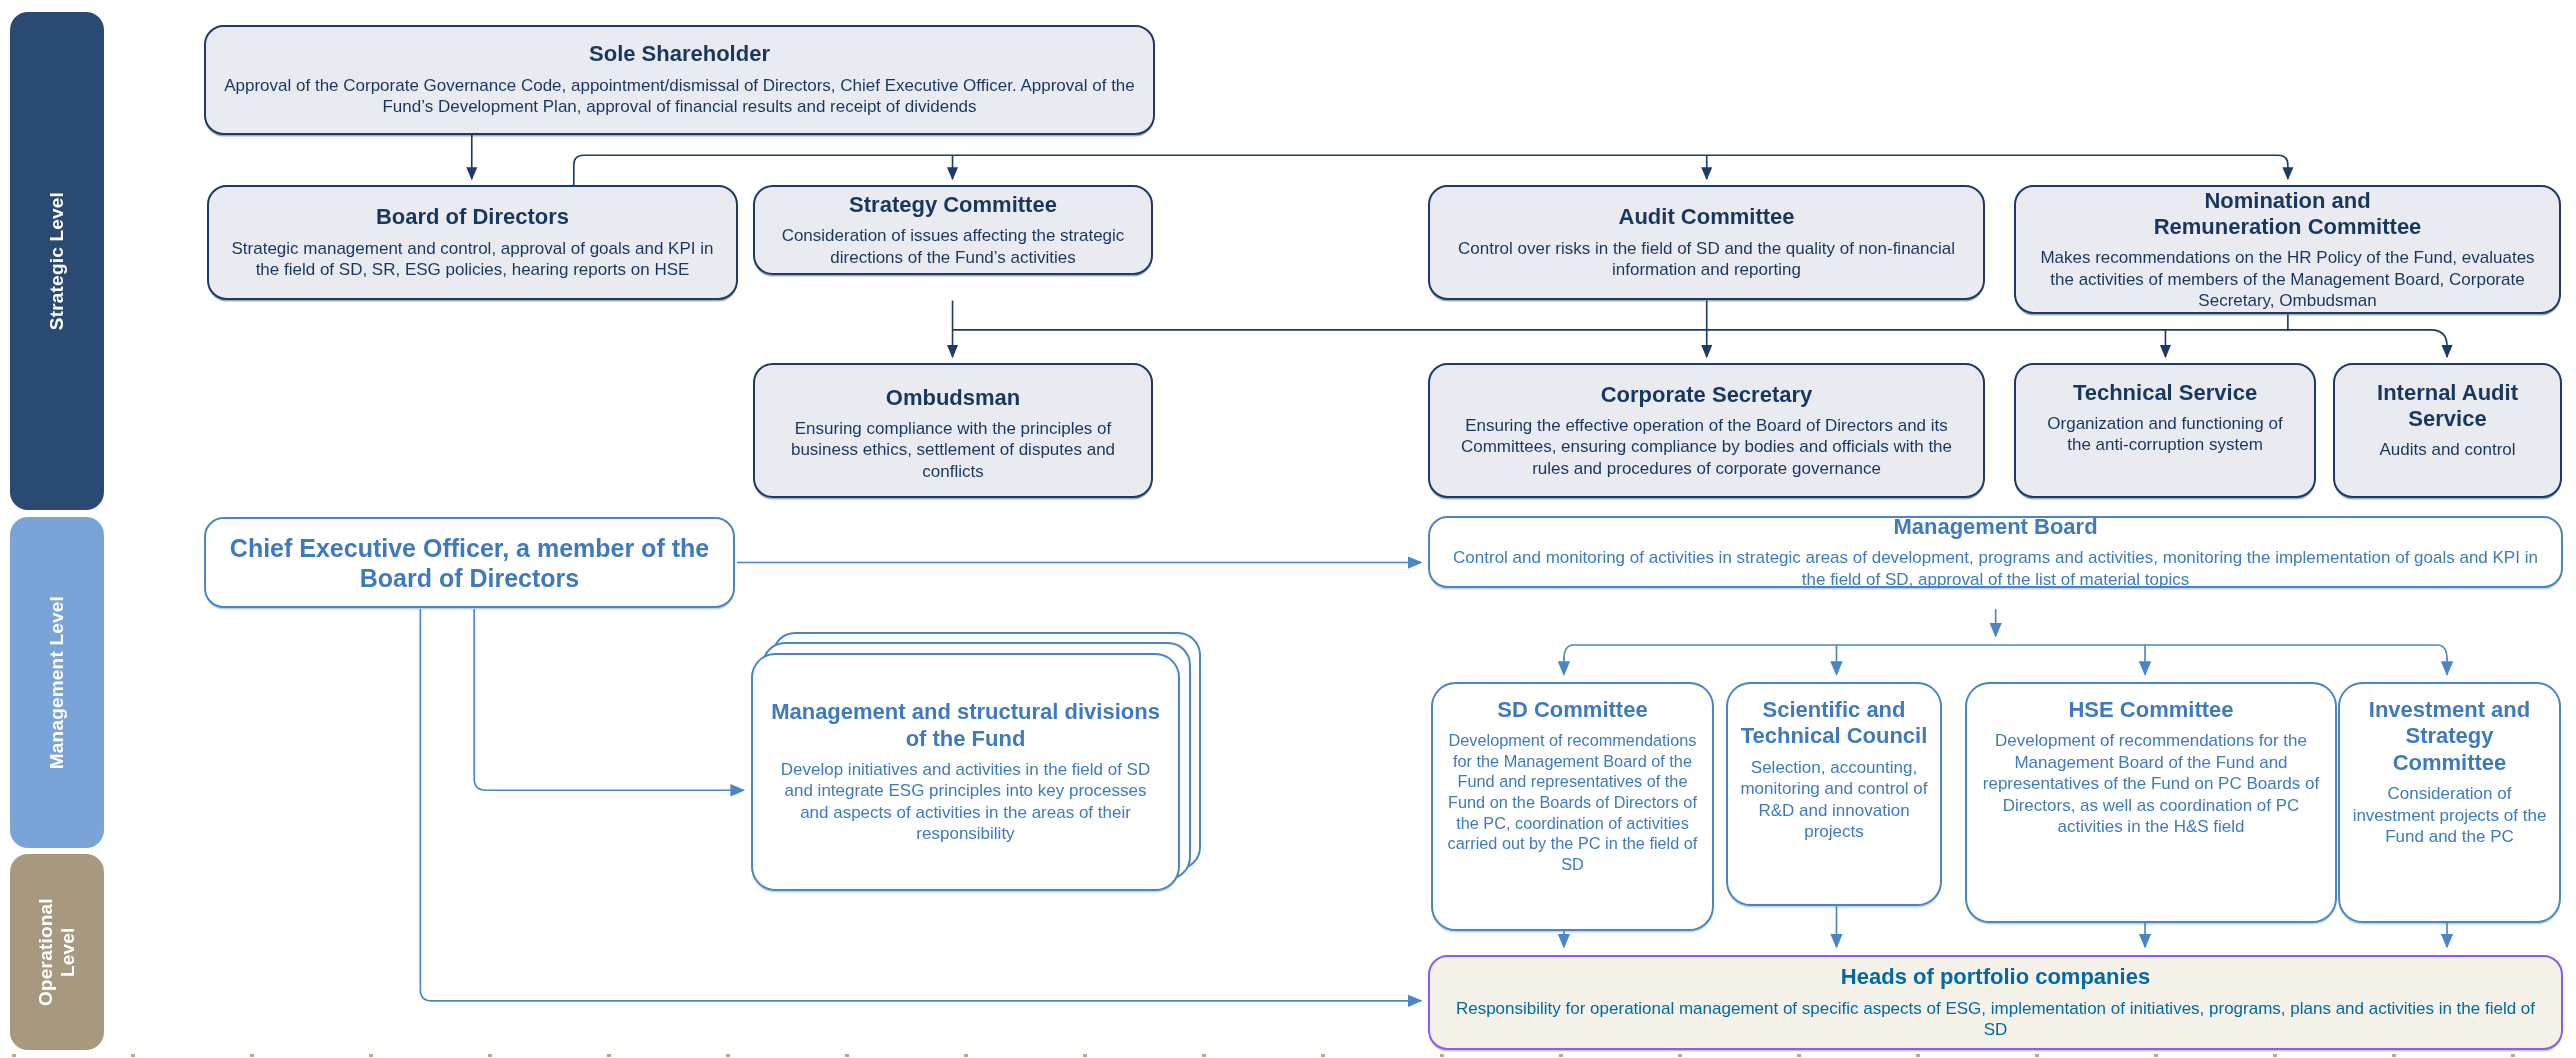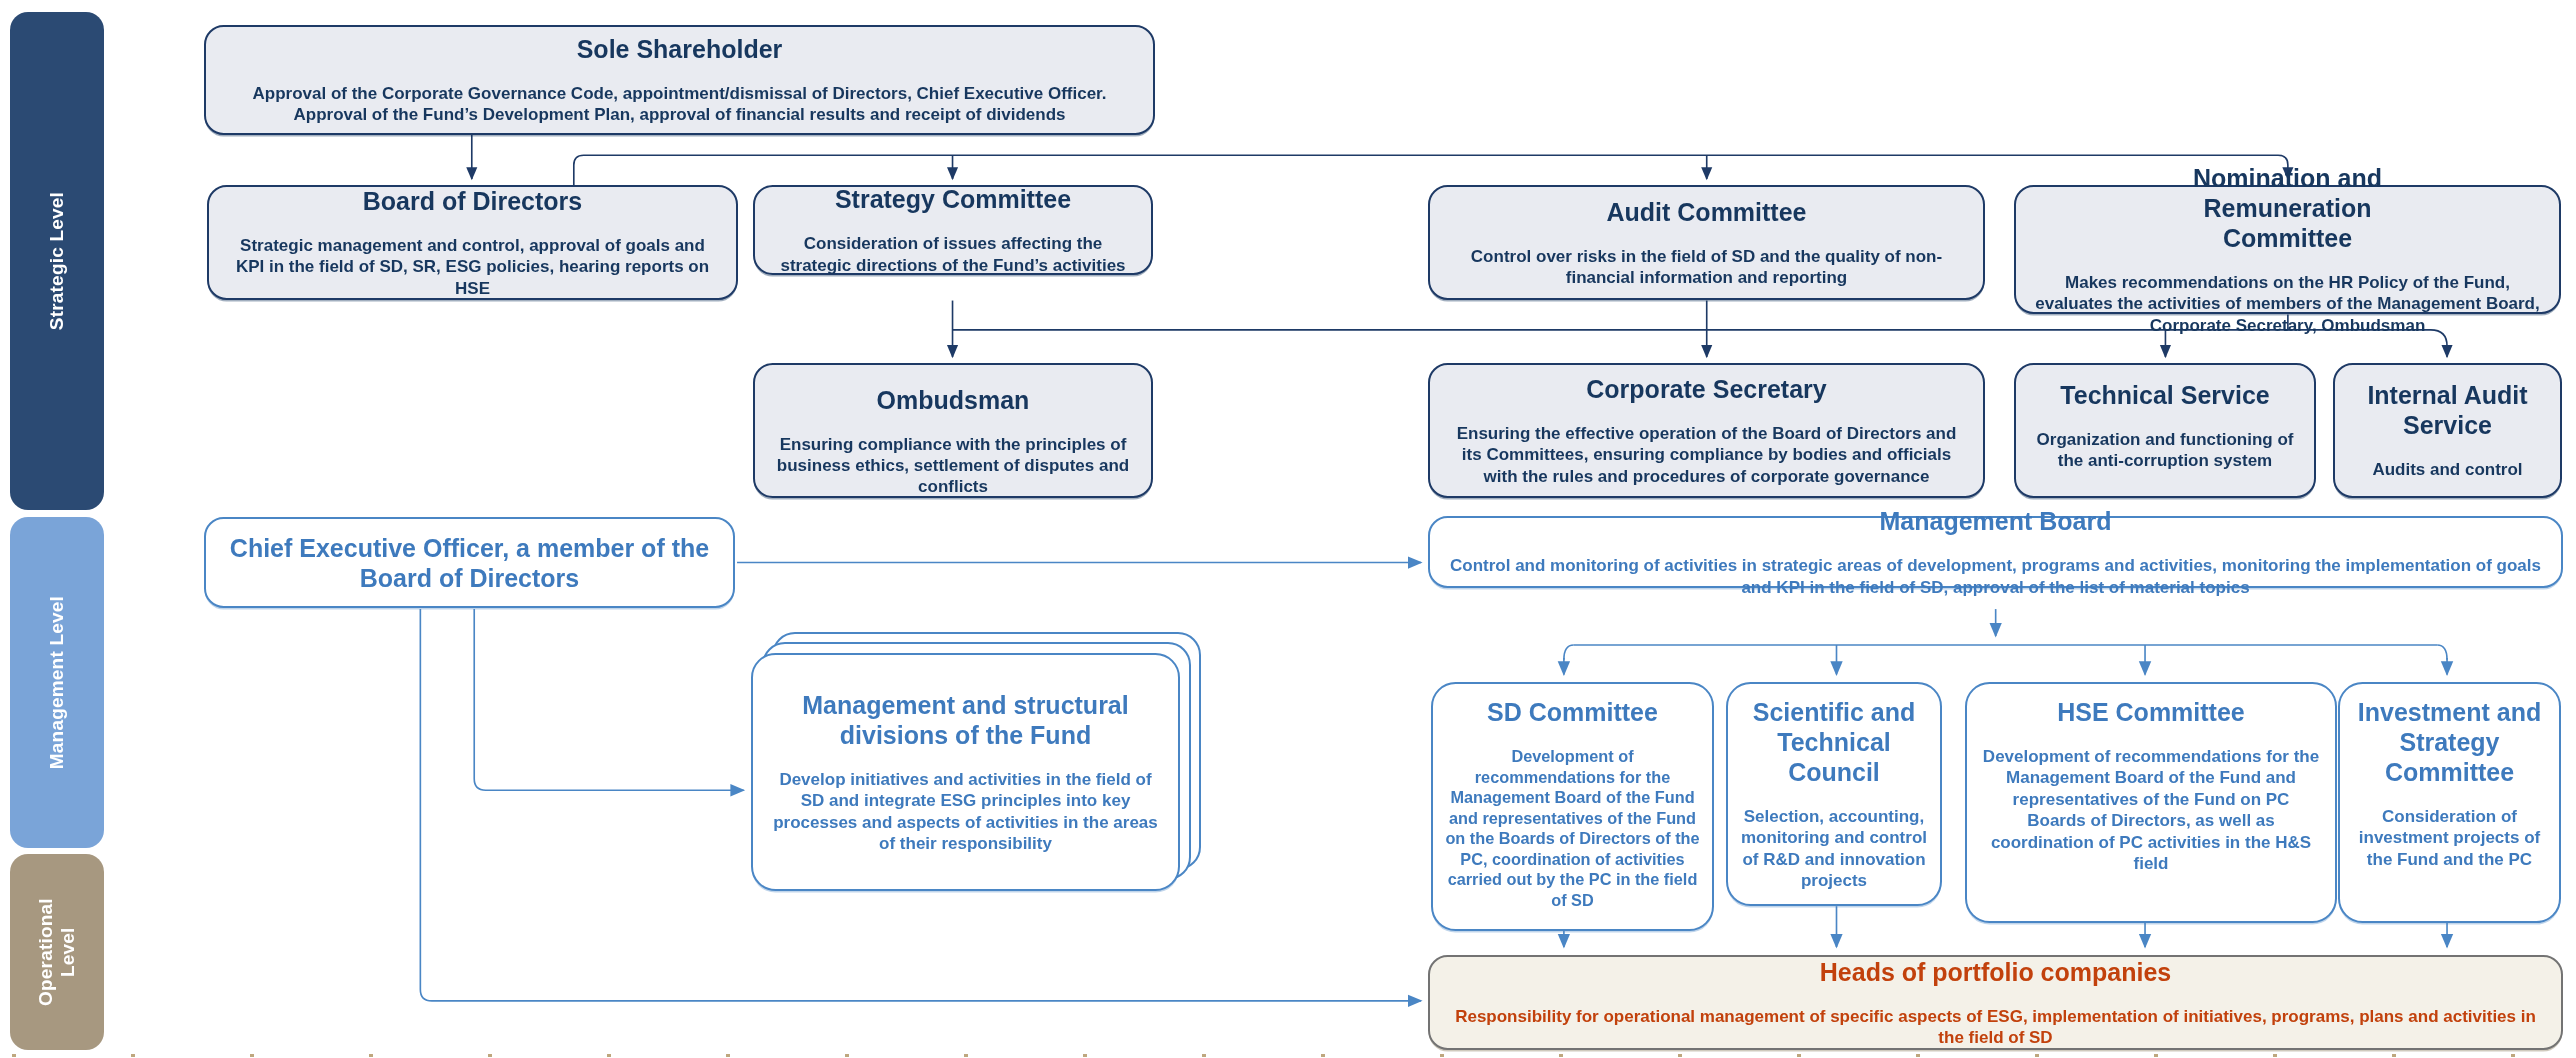--- a/index.html
+++ b/index.html
@@ -21,37 +21,37 @@
   #bar-strategic{top:12.2px;height:498px;background:#2b4a73;}
   #bar-management{top:517px;height:331px;background:#7aa4d8;}
   #bar-operational{top:854px;height:196px;background:#a79880;}
   #bar-operational .lbl{height:122px;}
   
   .node{
     position:absolute;z-index:2;box-sizing:border-box;border-radius:19.6px;
     display:flex;flex-direction:column;align-items:center;justify-content:center;
     text-align:center;padding:9.8px 18px;
   }
-  .node .t{font-weight:bold;font-size:25px;line-height:1.2;}
-  .node .b{font-size:17px;line-height:1.26;margin-top:19px;font-weight:bold;}
+  .node .t{font-weight:bold;font-size:22px;line-height:1.2;}
+  .node .b{font-size:17px;line-height:1.26;margin-top:7px;}
   .node.topalign{justify-content:flex-start;padding-top:14.7px;}
   
   .strategic{
     background:#e9ebf1;border:2px solid #1e3a66;color:#17375e;
     box-shadow:0 2.4px 0 -0.8px rgba(23,55,94,.4);
   }
   
   .mgmt{
     background:#ffffff;border:2px solid #4a86c5;color:#3e7abd;
     box-shadow:0 2.4px 0 -0.8px rgba(74,134,197,.35);
   }
   .mgmt .t{color:#3e7abd;}
   
   .oper{
-    background:#f4f1e8;border:2px solid #737373;color:#c2410c;
+    background:#f4f1e8;border:2px solid #8b5cf6;color:#0369a1;
     box-shadow:0 2.4px 0 -0.8px rgba(138,123,91,.4);
   }
   .ghost{
     position:absolute;z-index:2;box-sizing:border-box;border-radius:23px;
     background:#ffffff;border:2px solid #4a86c5;
   }
   #node-ceo .t{font-size:25px;}
   #node-nomination .t{max-width:294px;margin:0 auto;}
   .rounder{border-radius:24.5px;}
   

